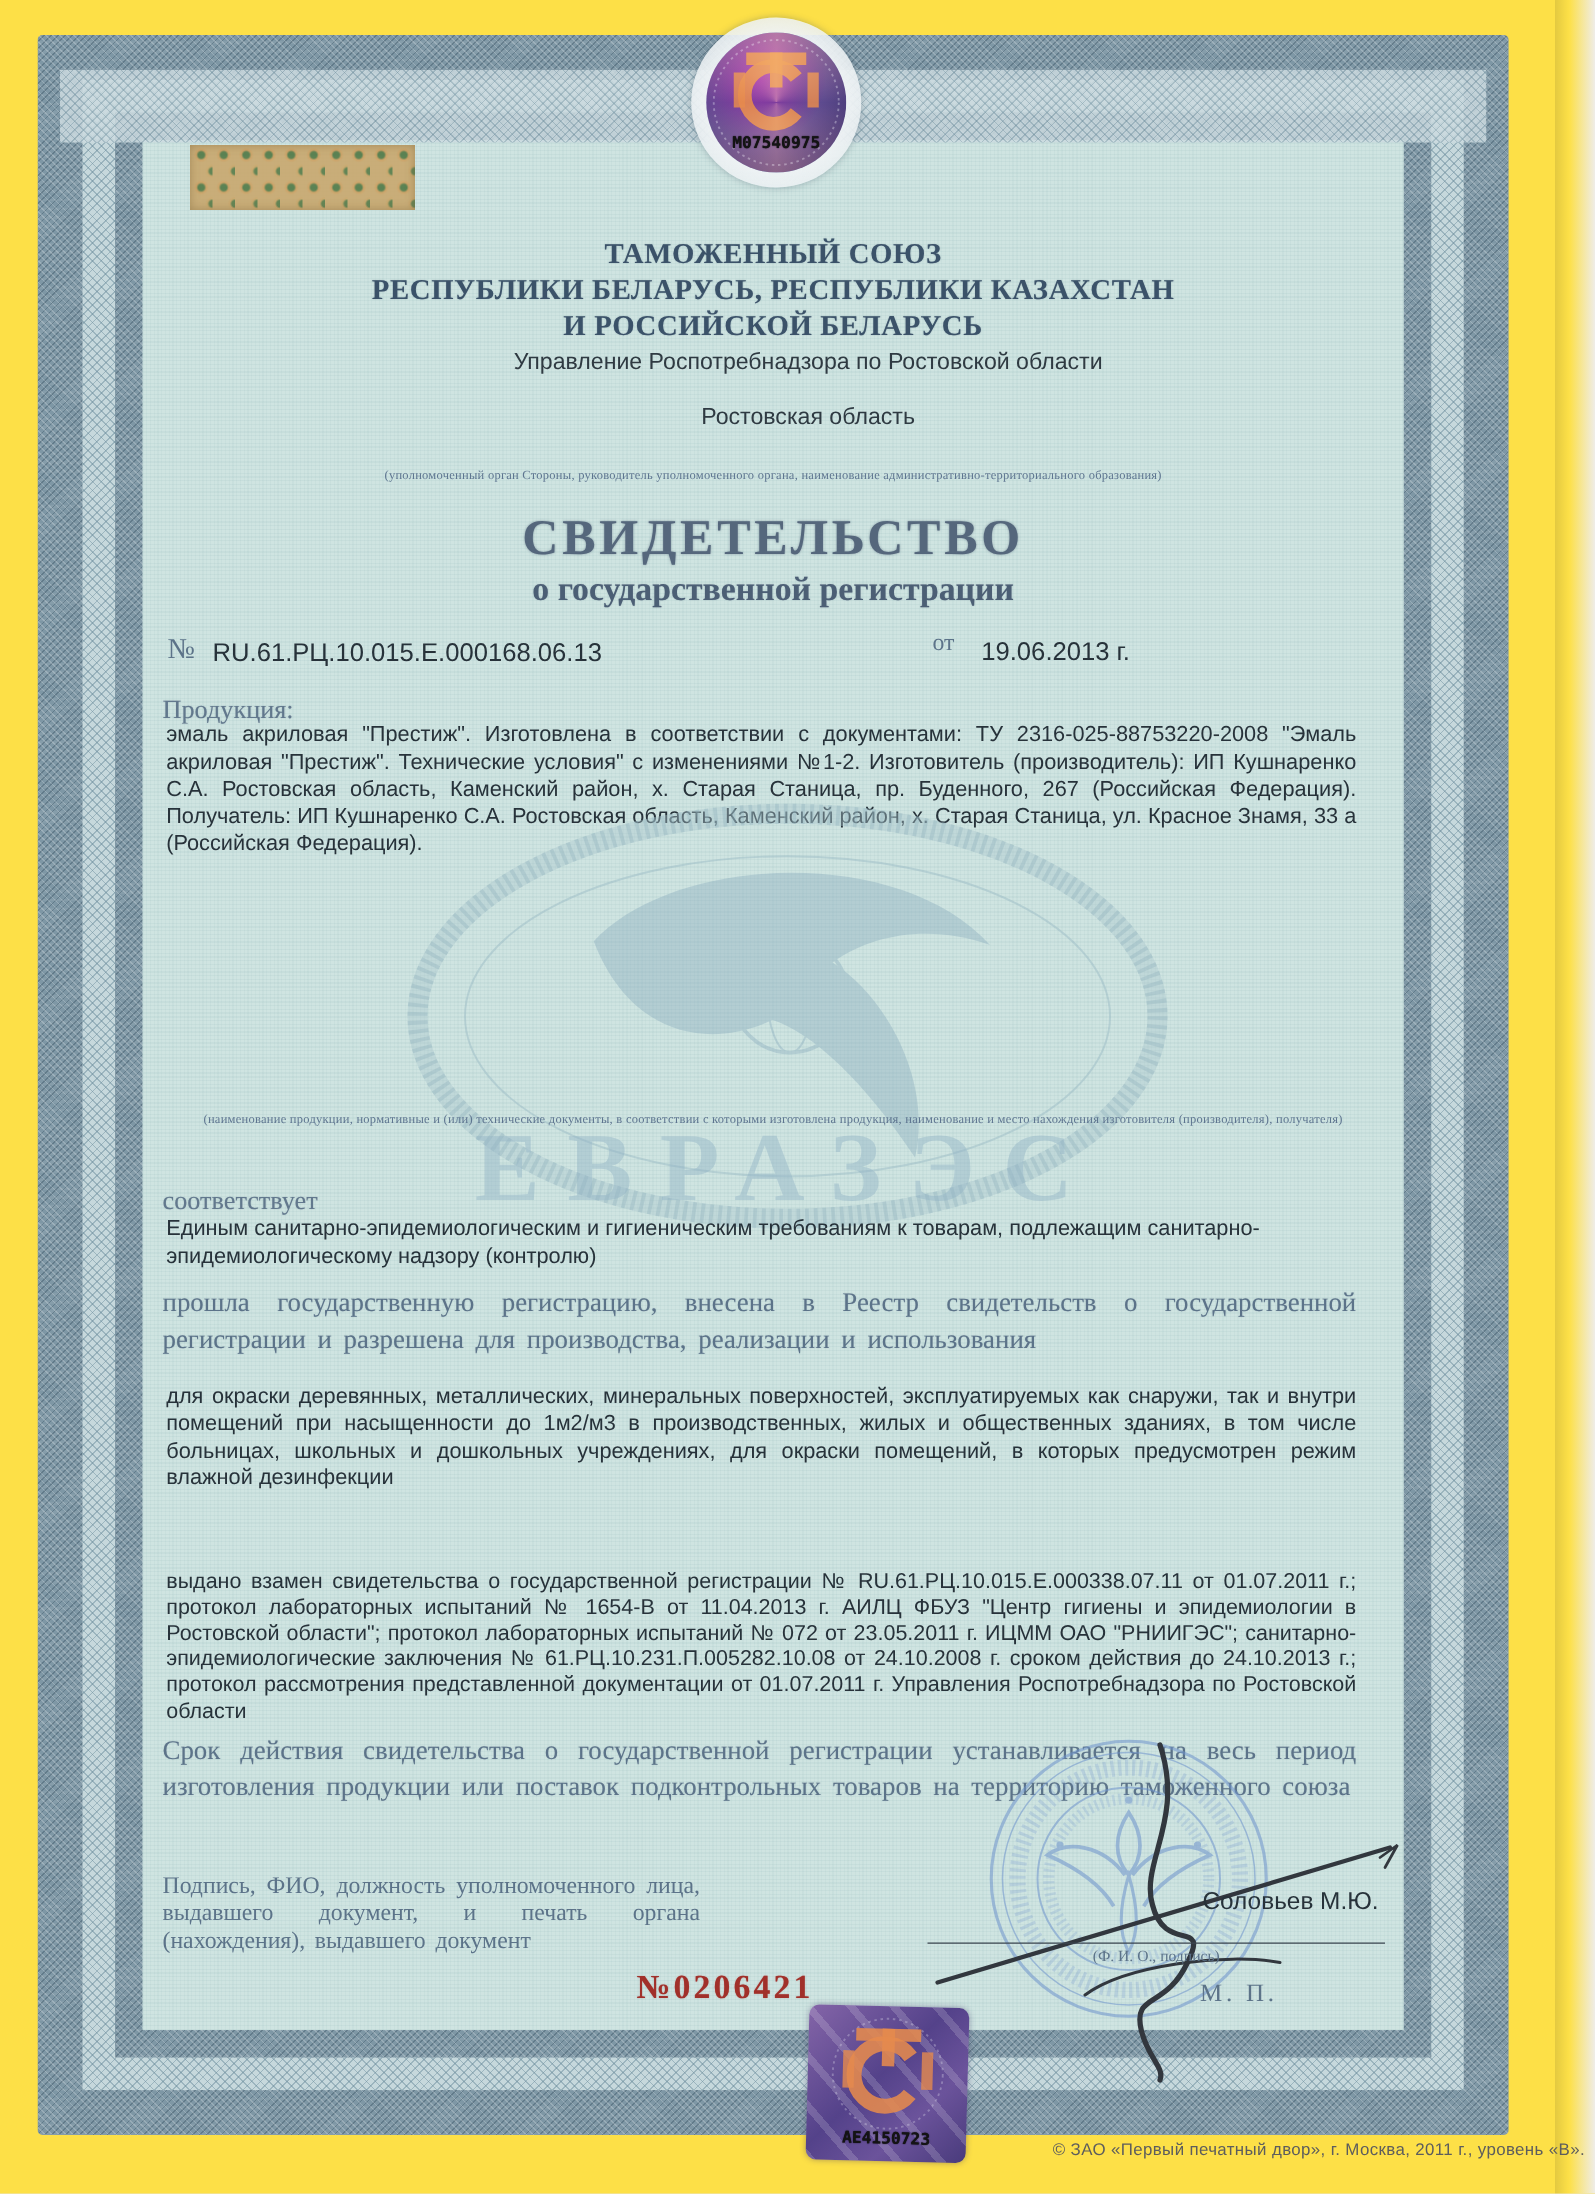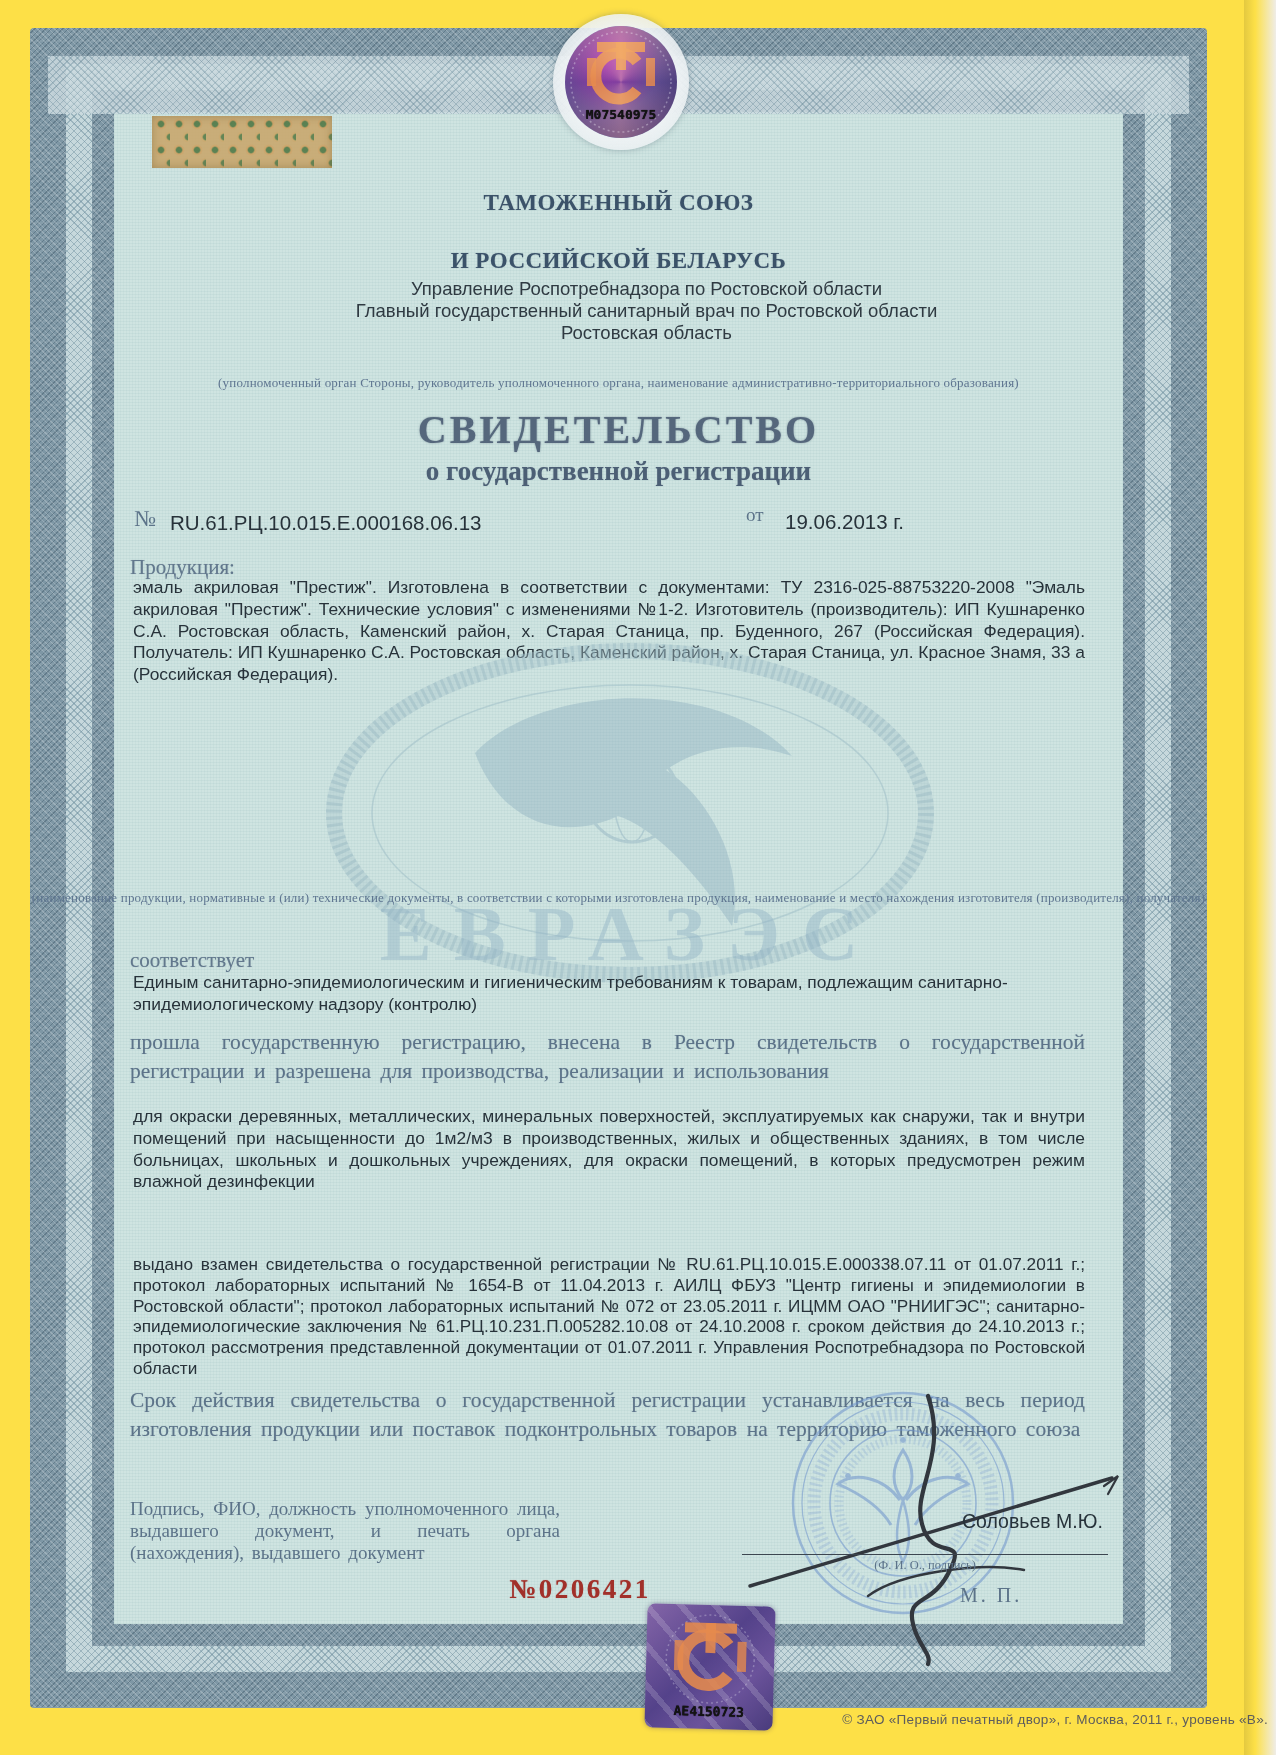--- a/index.html
+++ b/index.html
@@ -28,21 +28,21 @@
                      repeating-linear-gradient(-45deg,rgba(104,138,154,.40) 0 1px,transparent 1px 5px);
     z-index:2;}
   
   .t{position:absolute;z-index:4;}
   .center{left:0;width:100%;text-align:center;}
   .form{color:#5c7389;font-family:"Liberation Serif",serif;}
   .print{color:#27323a;font-family:"Liberation Sans",sans-serif;}
   .hdr-bold{font-weight:bold;color:#3b5269;font-size:23px;line-height:29px;letter-spacing:.5px;
             text-shadow:0 0 1px rgba(60,82,105,.45);}
   .org{font-size:18.5px;line-height:22px;color:#2f3a42;padding-left:28px;}
-  .tiny{font-size:13px;color:#5e7590;letter-spacing:.2px;}
+  .tiny{font-size:10px;color:#5e7590;letter-spacing:.2px;}
   .title-main{font-weight:bold;font-size:40px;letter-spacing:3px;color:#55677c;
               text-shadow:0 0 2px rgba(70,88,110,.55);}
   .title-sub{font-weight:bold;font-size:27px;color:#4c5f75;text-shadow:0 0 1px rgba(70,88,110,.4);}
   .no-label{font-size:23px;color:#5c7389;}
   .val{font-size:20.5px;color:#27323a;font-family:"Liberation Sans",sans-serif;}
   .lbl-serif{font-size:21px;color:#62788d;text-shadow:0 0 1px rgba(90,110,130,.4);}
   .body-sans{font-size:17.4px;line-height:21.8px;text-align:justify;}
   .body-serif{font-size:21.5px;line-height:28.5px;text-align:justify;word-spacing:4px;
               text-shadow:0 0 1px rgba(92,115,137,.35);}
   .serial-red{color:#a1302a;font-weight:bold;font-size:27px;letter-spacing:2.5px;
@@ -101,23 +101,23 @@
           <rect x="51" y="16" width="10" height="28" fill="#e58a4d" opacity=".9"></rect>
           <rect x="22" y="32" width="9" height="28" fill="#e58a4d" opacity=".85"></rect>
           <rect x="81" y="32" width="9" height="28" fill="#e58a4d" opacity=".85"></rect>
           <path d="M72 36 A23 23 0 1 0 72 64" fill="none" stroke="#e58a4d" stroke-width="11" opacity=".9"></path>
         </svg>
         <div class="holo-serial" style="bottom:16px;">М07540975</div>
       </div>
     </div>
 
     <div class="t center hdr-bold" style="top:160px;">ТАМОЖЕННЫЙ СОЮЗ</div>
+    <div class="t center hdr-bold" style="top:189px;">РЕСПУБЛИКИ БЕЛАРУСЬ, РЕСПУБЛИКИ КАЗАХСТАН</div>
     <div class="t center hdr-bold" style="top:218px;">И РОССИЙСКОЙ БЕЛАРУСЬ</div>
     <div class="t center print org" style="top:250px;">Управление Роспотребнадзора по Ростовской области</div>
-    <div class="t center print org" style="top:272px;">Главный государственный санитарный врач по Ростовской области</div>
     <div class="t center print org" style="top:294px;">Ростовская область</div>
     <div class="t center form tiny" style="top:347px;">(уполномоченный орган Стороны, руководитель уполномоченного органа, наименование административно-территориального образования)</div>
 
     <div class="t center title-main" style="top:378px;">СВИДЕТЕЛЬСТВО</div>
     <div class="t center title-sub" style="top:428px;">о государственной регистрации</div>
 
     <div class="t form no-label" style="left:104px;top:478px;">№</div>
     <div class="t val" style="left:140px;top:483px;text-align:right;">RU.61.РЦ.10.015.Е.000168.06.13</div>
     <div class="t form" style="left:716px;top:476px;font-size:19px;">от</div>
     <div class="t val" style="left:755px;top:482px;">19.06.2013 г.</div>

